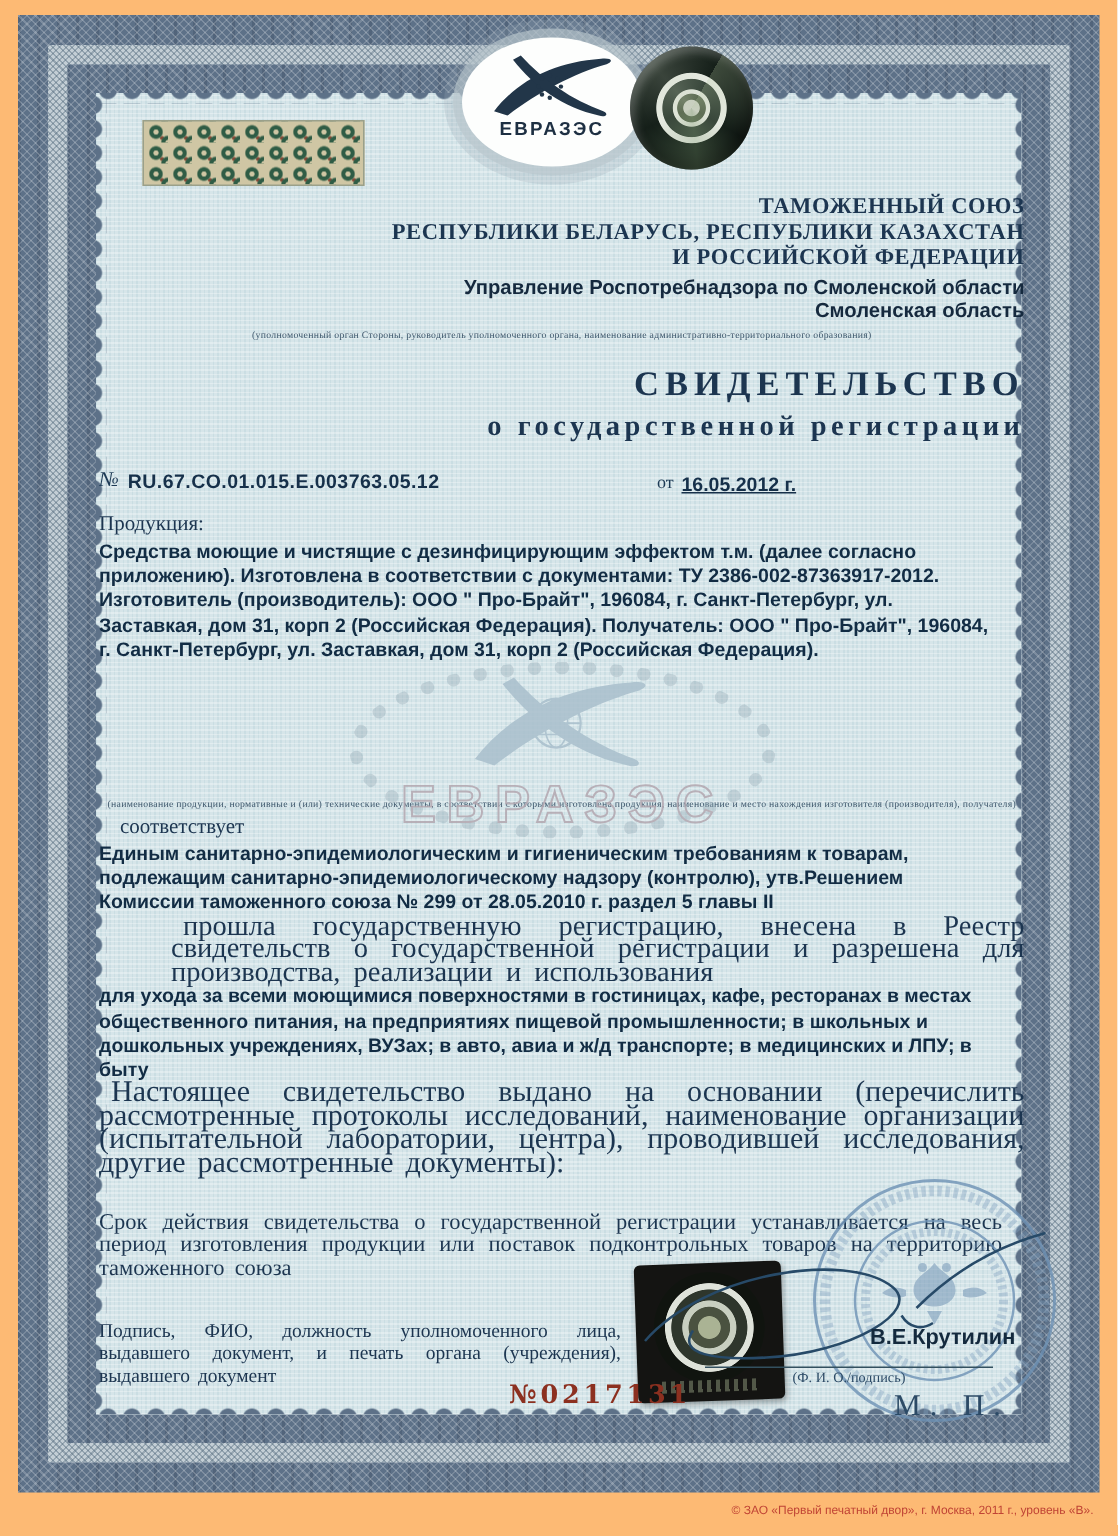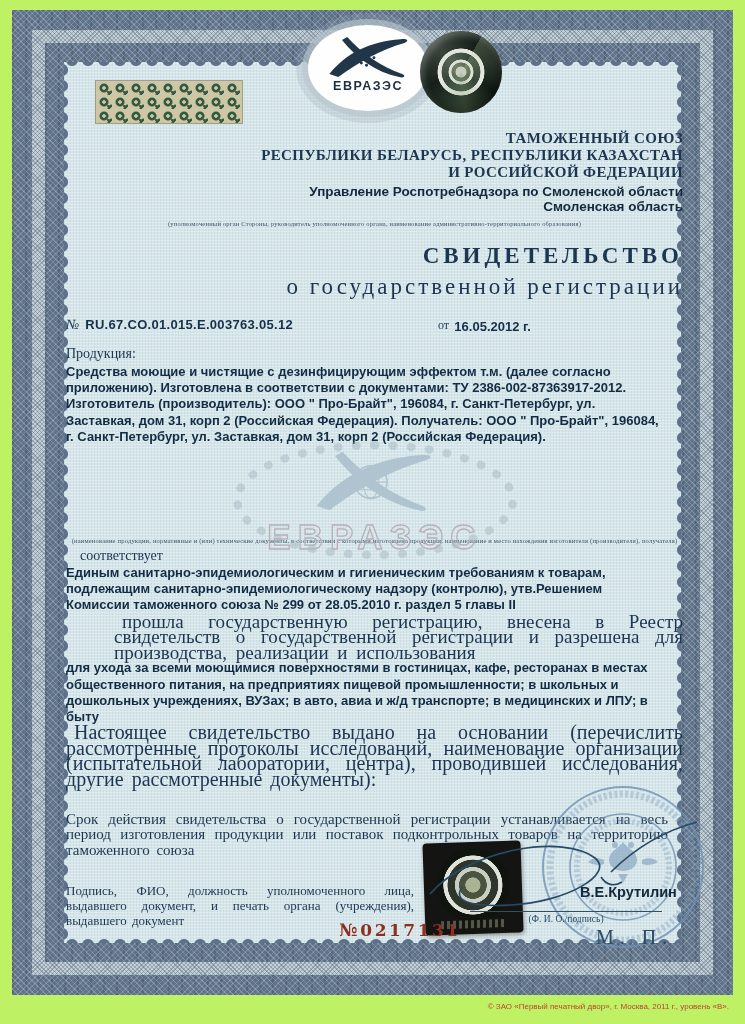--- a/index.html
+++ b/index.html
@@ -1,16 +1,16 @@
 <!DOCTYPE html>
 <html><head>
 <meta charset="utf-8">
 <style>
   html,body{margin:0;padding:0;background:#ffffff;}
-  .page{position:relative;width:745px;height:1024px;background:#bef264;overflow:hidden;
+  .page{position:relative;width:745px;height:1024px;background:#fdba74;overflow:hidden;
         font-family:"Liberation Serif",serif;color:#1d3a55;}
 
   
   .band{position:absolute;}
   .band-dark{
     background:
       repeating-linear-gradient(45deg, rgba(255,255,255,.20) 0 1px, transparent 1px 4px),
       repeating-linear-gradient(135deg, rgba(255,255,255,.16) 0 1px, transparent 1px 4px),
       repeating-linear-gradient(90deg, rgba(10,20,40,.14) 0 2px, transparent 2px 13px),
       #5d7188;}
@@ -36,28 +36,28 @@
   
   .content{position:absolute;left:66px;right:62px;top:62px;bottom:81px;overflow:hidden;}
   .center{text-align:right;}
   .sans{font-family:"Liberation Sans",sans-serif;}
 
   .union{margin-top:68px;font-size:15px;line-height:17px;font-weight:bold;letter-spacing:.4px;color:#1c3550;}
   .authority{margin-top:3px;font-size:13.5px;line-height:15px;color:#15293e;font-weight:600;}
   .cap{font-size:6.5px;line-height:8px;color:#3d566b;text-align:center;letter-spacing:.2px;}
   .cap1{margin-top:6px;}
   .title{margin-top:15px;font-size:23px;letter-spacing:4px;font-weight:bold;color:#1c3550;}
-  .subtitle{margin-top:5px;font-size:23px;letter-spacing:3px;font-weight:normal;color:#1c3550;}
+  .subtitle{margin-top:5px;font-size:19px;letter-spacing:3px;font-weight:bold;color:#1c3550;}
 
   .numrow{margin-top:17px;display:flex;align-items:flex-start;font-size:13px;}
   .no-sign{font-size:14px;font-style:italic;margin-right:6px;}
   .numval{font-family:"Liberation Sans",sans-serif;font-weight:600;color:#16304a;letter-spacing:.3px;}
   .num-left{flex:0 0 372px;display:flex;}
   .ot{font-size:12px;margin-right:2px;}
-  .dateval{font-family:"Liberation Sans",sans-serif;font-weight:600;color:#16304a;position:relative;top:2px;}
+  .dateval{font-family:"Liberation Sans",sans-serif;font-weight:600;color:#16304a;position:relative;top:2px;text-decoration:underline;}
 
   .prod-label{margin-top:13px;font-size:14px;color:#1c3550;}
   .typed{font-family:"Liberation Sans",sans-serif;font-weight:600;color:#122c44;font-size:13px;line-height:16.2px;}
   .prod-text{margin-top:2px;width:600px;}
 
   .cap2{margin-top:92px;}
   .lead{margin-top:3px;font-size:14px;padding-left:14px;color:#1c3550;}
   .req{margin-top:1px;width:592px;}
   .reg{font-size:19px;line-height:15.6px;text-align:justify;word-spacing:4px;text-indent:8px;color:#1c3550;margin-left:48px;}
   .scope{width:594px;}

